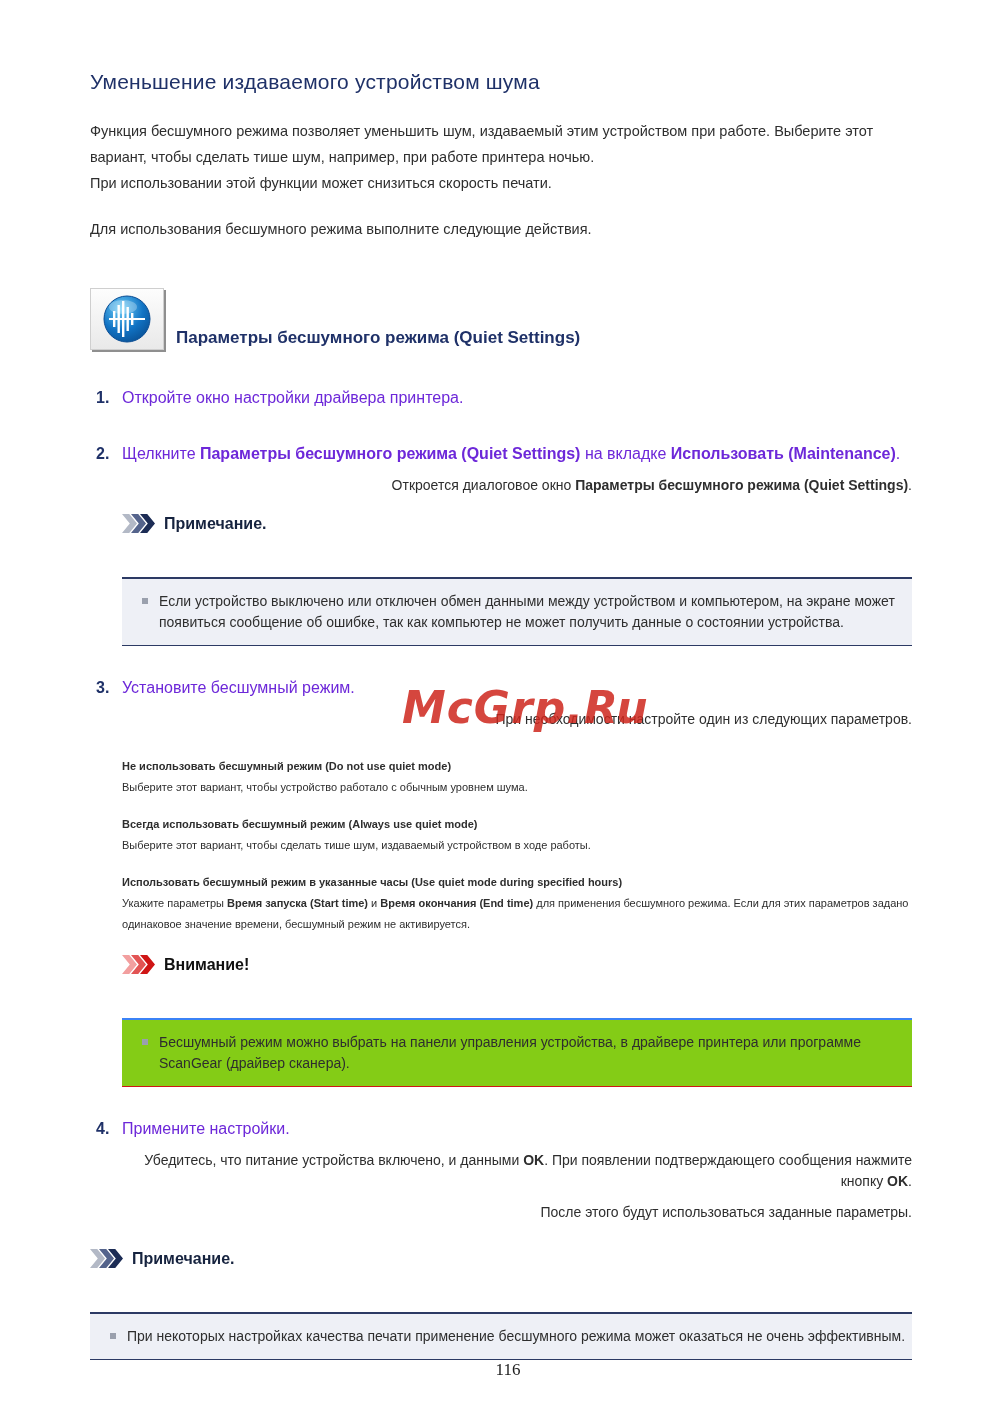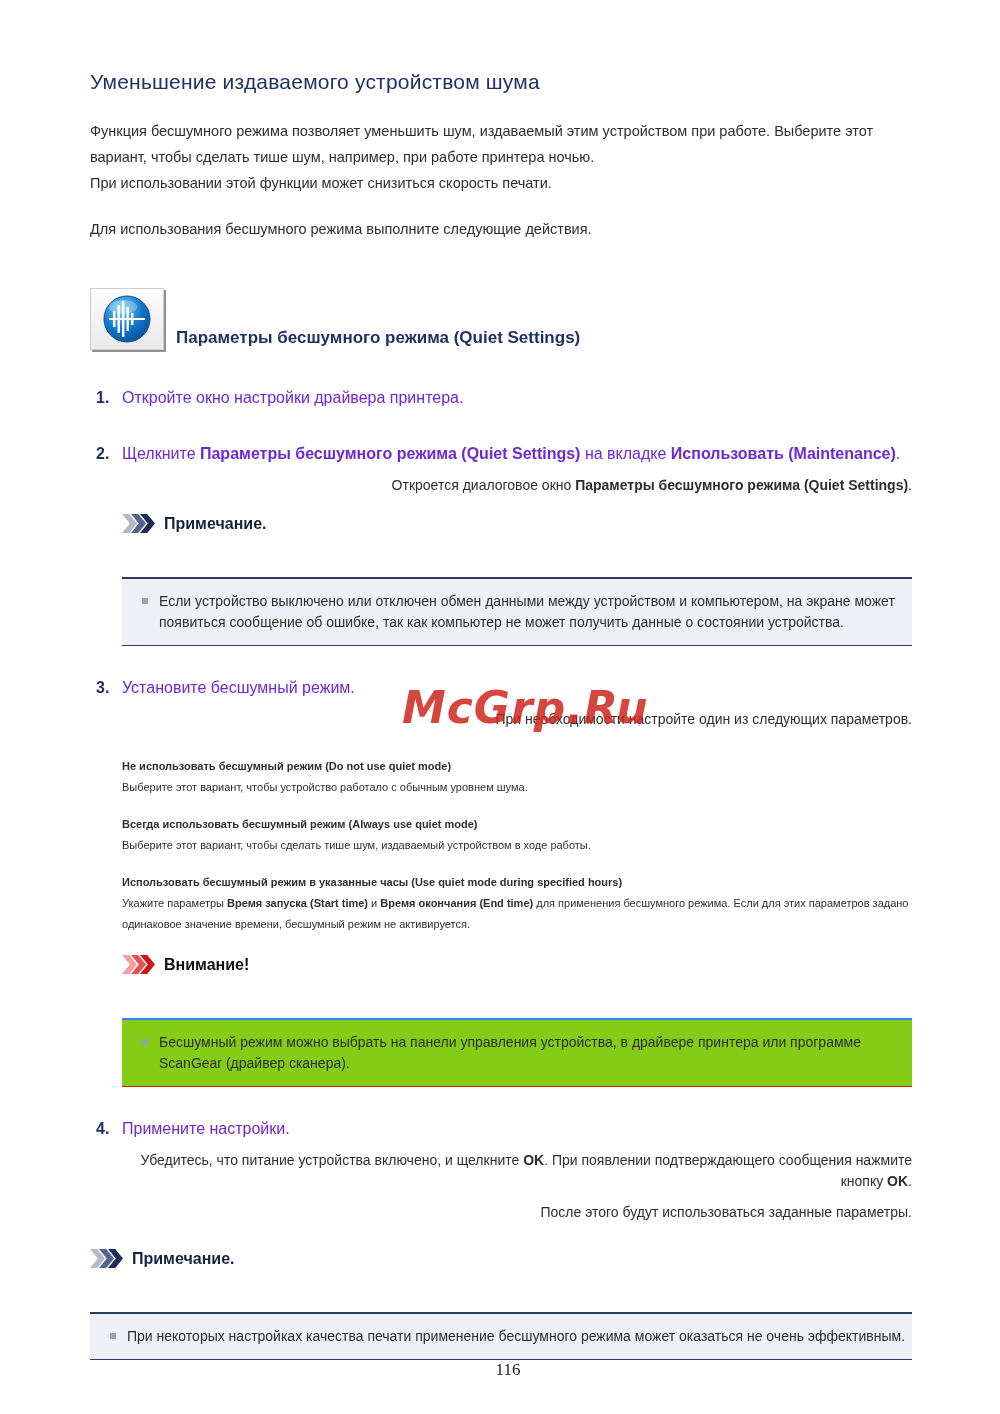--- a/index.html
+++ b/index.html
@@ -179,21 +179,21 @@
         </span>
       </div>
     </div>
   </div>
 
   <div class="step step-4">
     <span class="step-num">4.</span>
     <div class="step-body">
       <div class="step-title">Примените настройки.</div>
       <div class="step-sub">
-        <span class="line"><span>Убедитесь, что питание устройства включено, и щелкните </span><span class="b">OK</span><span>.</span></span>
+        <span class="line"><span>Убедитесь, что питание устройства включено, и данными </span><span class="b">OK</span><span>.</span></span>
         <span class="line"><span>При появлении подтверждающего сообщения нажмите кнопку </span><span class="b">OK</span><span>.</span></span>
       </div>
       <div class="step-sub">После этого будут использоваться заданные параметры.</div>
     </div>
   </div>
 
   <div class="callout note" style="margin-top:26px;">
     <div class="callout-header">
       <span class="chevrons">
           <i class="chev"></i>

